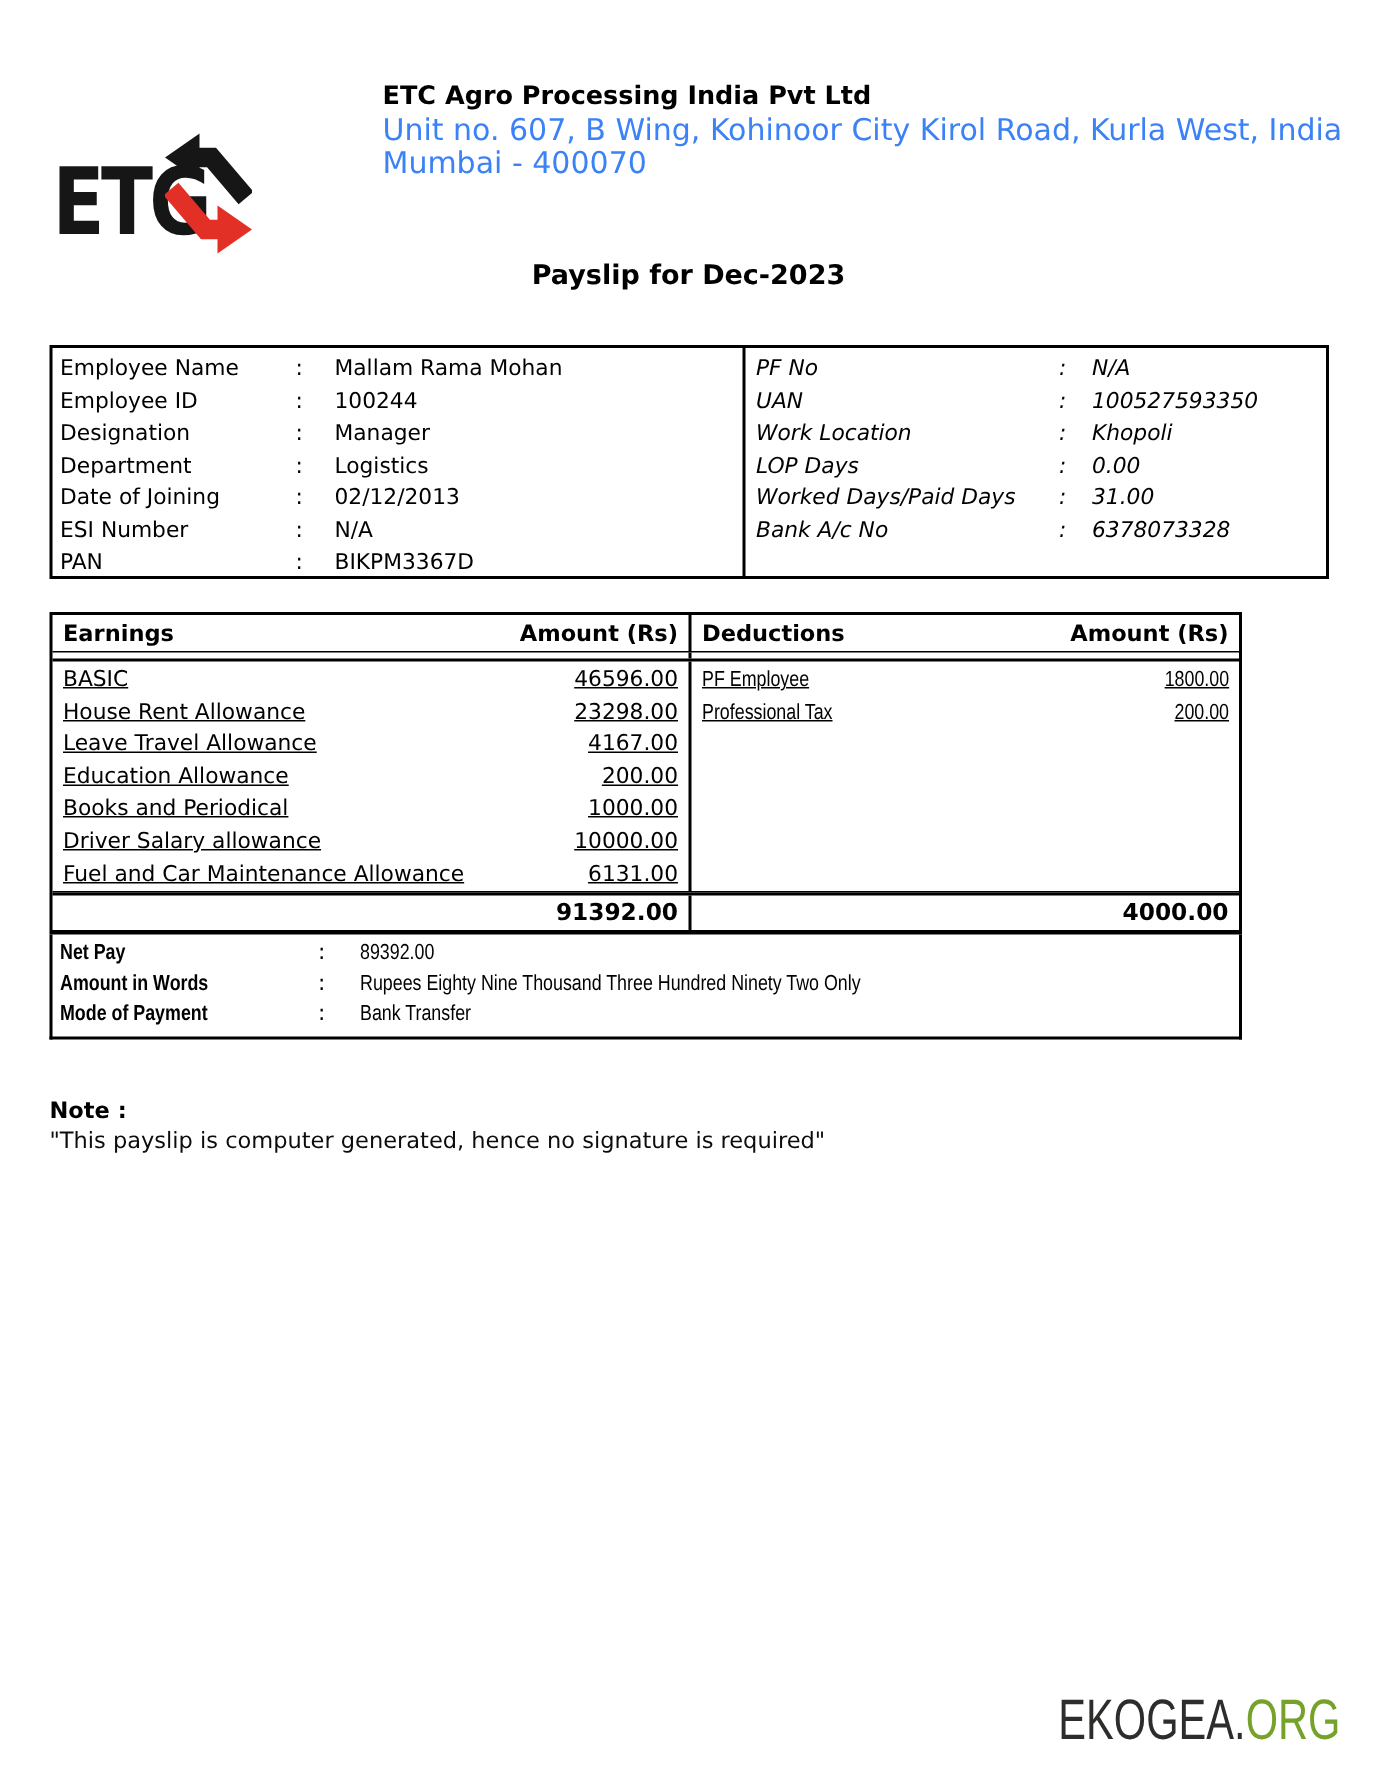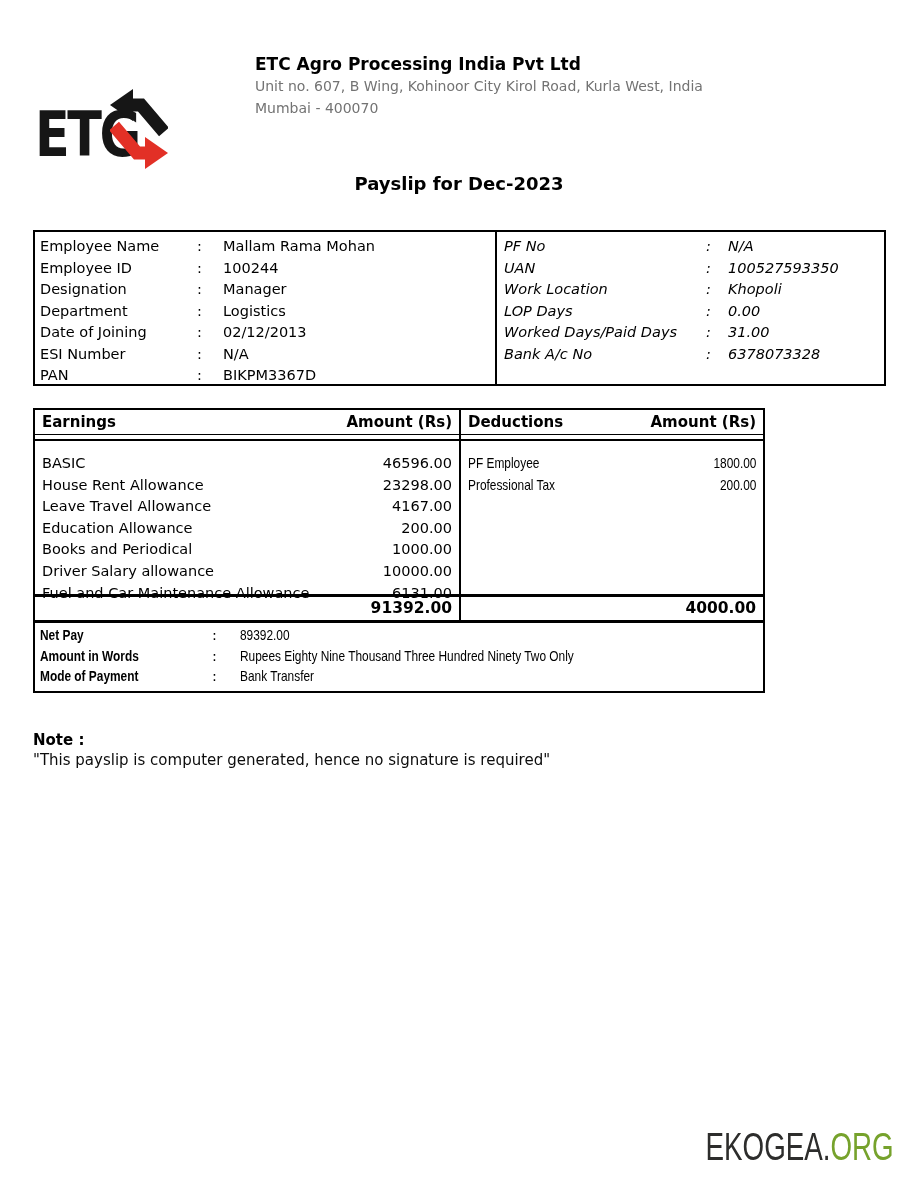--- a/index.html
+++ b/index.html
@@ -12,54 +12,54 @@
   .logo-text {
     position:absolute; left:35px; top:104px;
     font-size:62px; font-weight:bold; letter-spacing:-3px; color:#161616;
     transform:scaleX(.82); transform-origin:0 0; line-height:1;
   }
   .logo-arrows { position:absolute; left:110px; top:86px; }
 
   
   .company { position:absolute; left:255px; top:53px; }
   .company-name { font-size:17px; font-weight:bold; line-height:22px; }
-  .company-addr { font-size:14px; line-height:22px; color:#737373; }
+  .company-addr { font-size:20px; line-height:22px; color:#3b82f6; }
 
   .payslip-title {
     position:absolute; left:0; top:173px; width:918px; text-align:center;
     font-size:18px; font-weight:bold;
   }
 
   
   .emp-box {
     position:absolute; left:33px; top:230px; width:849px; height:152px;
     border:2px solid #000; display:flex; overflow:hidden;
   }
   .emp-left  { width:462px; border-right:2px solid #000; padding:4px 0 0 5px; box-sizing:border-box; }
   .emp-right { flex:1; padding:4px 0 0 7px;font-style:italic; }
   .emp-row { display:flex; font-size:14.5px; line-height:21.5px; }
   .emp-left  .lbl { width:157px; }
   .emp-left  .col { width:26px; }
   .emp-right .lbl { width:202px; }
   .emp-right .col { width:22px; }
 
   
-  .tables-wrap { position:absolute; left:33px; top:408px; width:732px; }
+  .tables-wrap { position:absolute; left:33px; top:408px; width:795px; }
   .ed-box { border:2px solid #000; border-bottom-width:3px; }
   .ed-row { display:flex; }
   .cell-l { width:426px; border-right:2px solid #000; box-sizing:border-box; }
   .cell-r { flex:1; }
   .ed-row.head { border-bottom:1px solid #000; font-weight:bold; font-size:15px; }
   .ed-row.head .cell-l, .ed-row.head .cell-r {
     display:flex; justify-content:space-between; padding:3px 7px;
   }
   .ed-row.sep { height:4px; border-bottom:2px solid #000; }
   .ed-row.sep .cell-l { height:100%; }
   .ed-row.body { height:153px; border-bottom:1px solid #000; }
-  .ed-row.body .cell-l, .ed-row.body .cell-r { padding:12px 7px 0; }
+  .ed-row.body .cell-l, .ed-row.body .cell-r { padding:2px 7px 0;text-decoration:underline; }
   .item-row { display:flex; justify-content:space-between; font-size:14.5px; line-height:21.6px; }
   .ed-row.total { border-top:2px solid #000; font-weight:bold; font-size:15.5px; }
   .ed-row.total .cell-l, .ed-row.total .cell-r { text-align:right; padding:2px 7px 3px; }
 
   
   .np-box { border:2px solid #000; border-top:none; padding:2px 0 4px 5px; }
   .np-row { display:flex; font-size:14.5px; line-height:20.5px; }
   .np-lbl { width:172px; font-weight:bold; }
   .np-col { width:28px; }
   .np-val { white-space:nowrap; }

